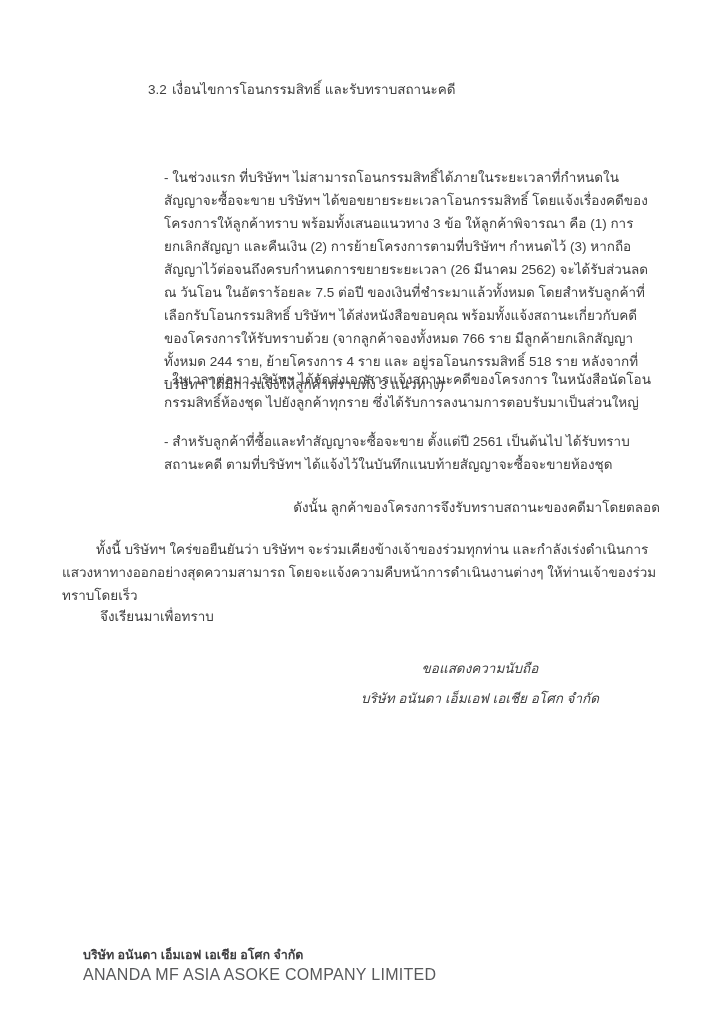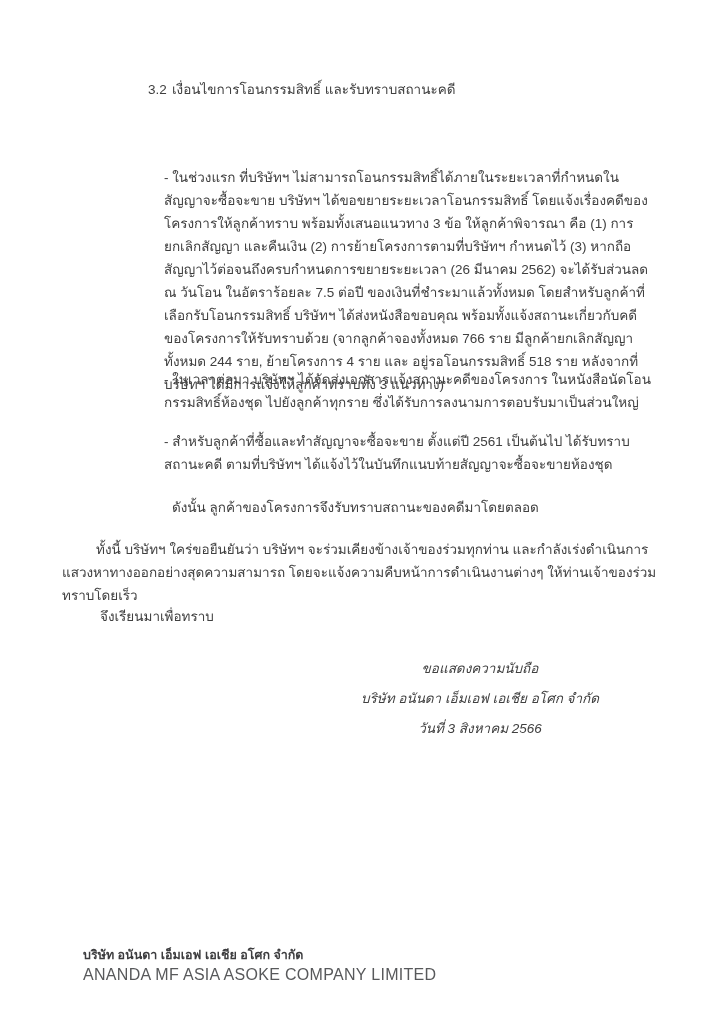--- a/index.html
+++ b/index.html
@@ -42,20 +42,21 @@
     margin: 0;
   }
   .b1 { top: 166px; }
   .b2 { top: 368px; }
   .b3 { top: 430px; }
   .conclusion {
     position: absolute;
     left: 172px; top: 496px;
     width: 488px;
     margin: 0;
+    text-align: right;
   }
   .assurance {
     position: absolute;
     left: 62px; top: 538px;
     width: 600px;
     text-indent: 34px;
     margin: 0;
   }
   .sign-off {
     position: absolute;
@@ -111,21 +112,20 @@
 
   <p class="conclusion body-txt">ดังนั้น ลูกค้าของโครงการจึงรับทราบสถานะของคดีมาโดยตลอด</p>
 
   <p class="assurance body-txt">ทั้งนี้ บริษัทฯ ใคร่ขอยืนยันว่า บริษัทฯ จะร่วมเคียงข้างเจ้าของร่วมทุกท่าน และกำลังเร่งดำเนินการแสวงหาทางออกอย่างสุดความสามารถ โดยจะแจ้งความคืบหน้าการดำเนินงานต่างๆ ให้ท่านเจ้าของร่วมทราบโดยเร็ว</p>
 
   <p class="sign-off body-txt">จึงเรียนมาเพื่อทราบ</p>
 
   <div class="signature">
     <div>ขอแสดงความนับถือ</div>
     <div>บริษัท อนันดา เอ็มเอฟ เอเชีย อโศก จำกัด</div>
-    <div>วันที่ 3 สิงหาคม 2566</div>
   </div>
 
   <div class="footer">
     <div class="footer-co-th">บริษัท อนันดา เอ็มเอฟ เอเชีย อโศก จำกัด</div>
     <div class="footer-co-en">ANANDA MF ASIA ASOKE COMPANY LIMITED</div>
   </div>
 
 </div>
 
 </body></html>

